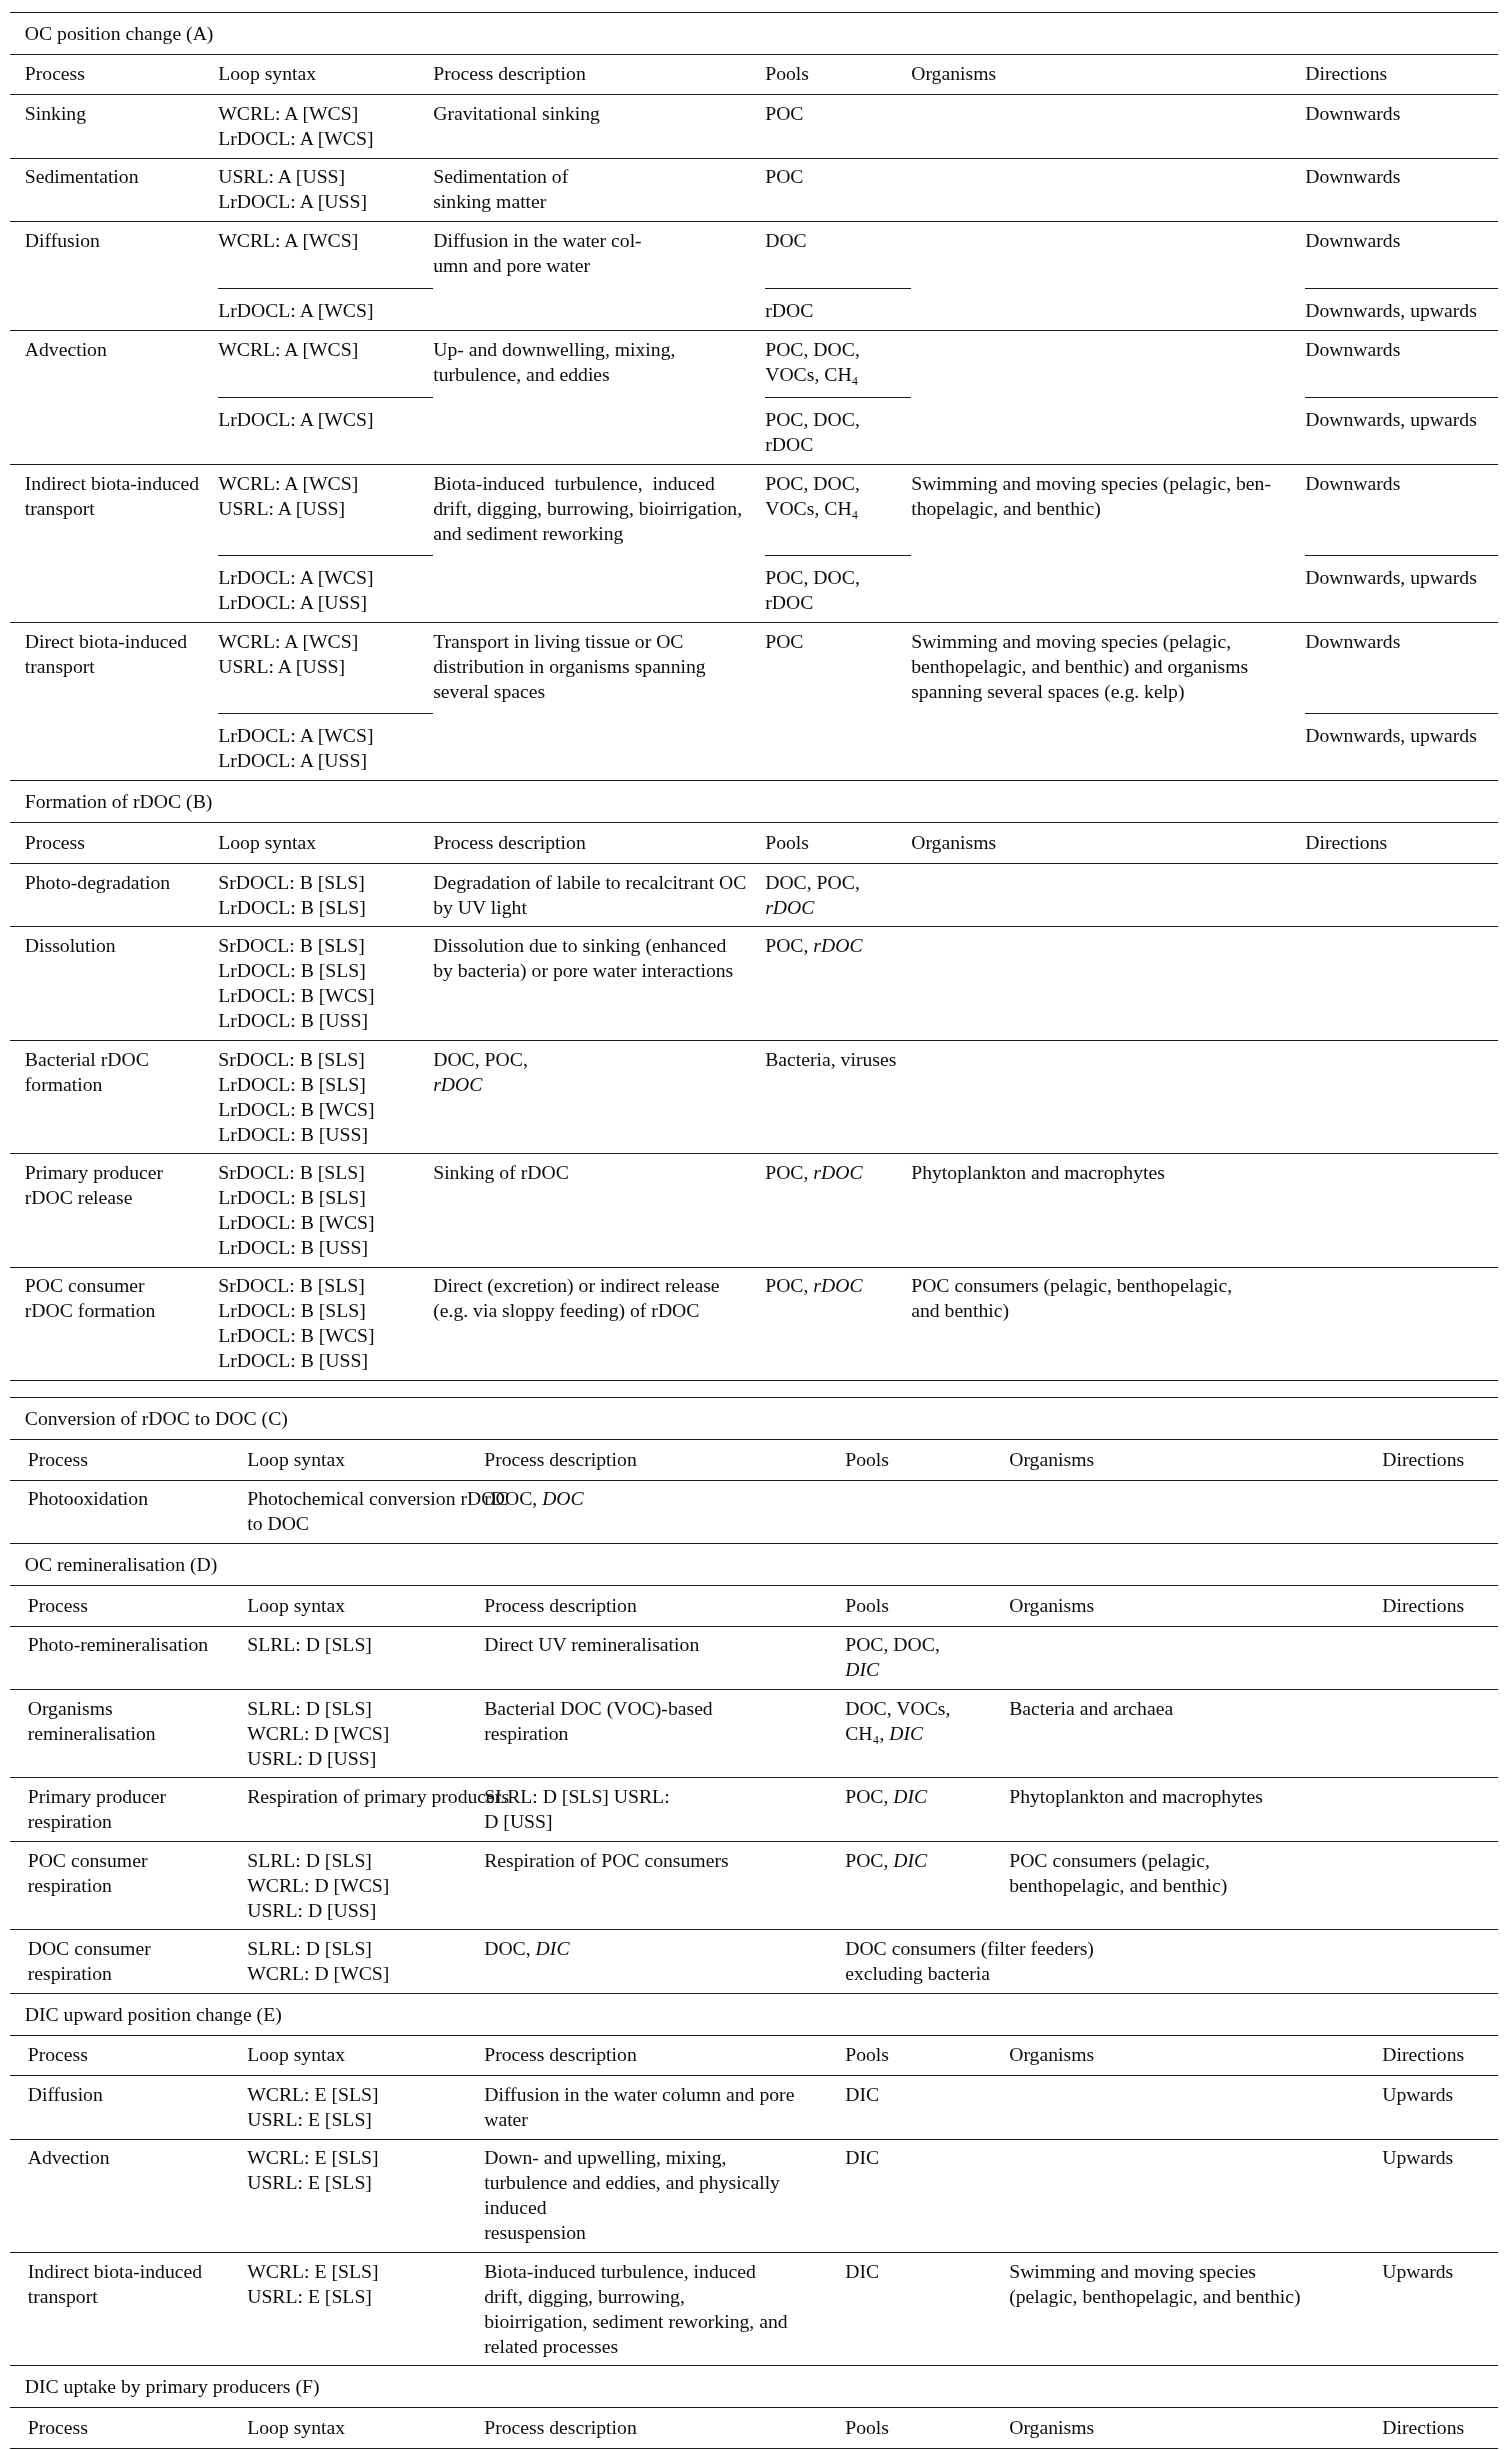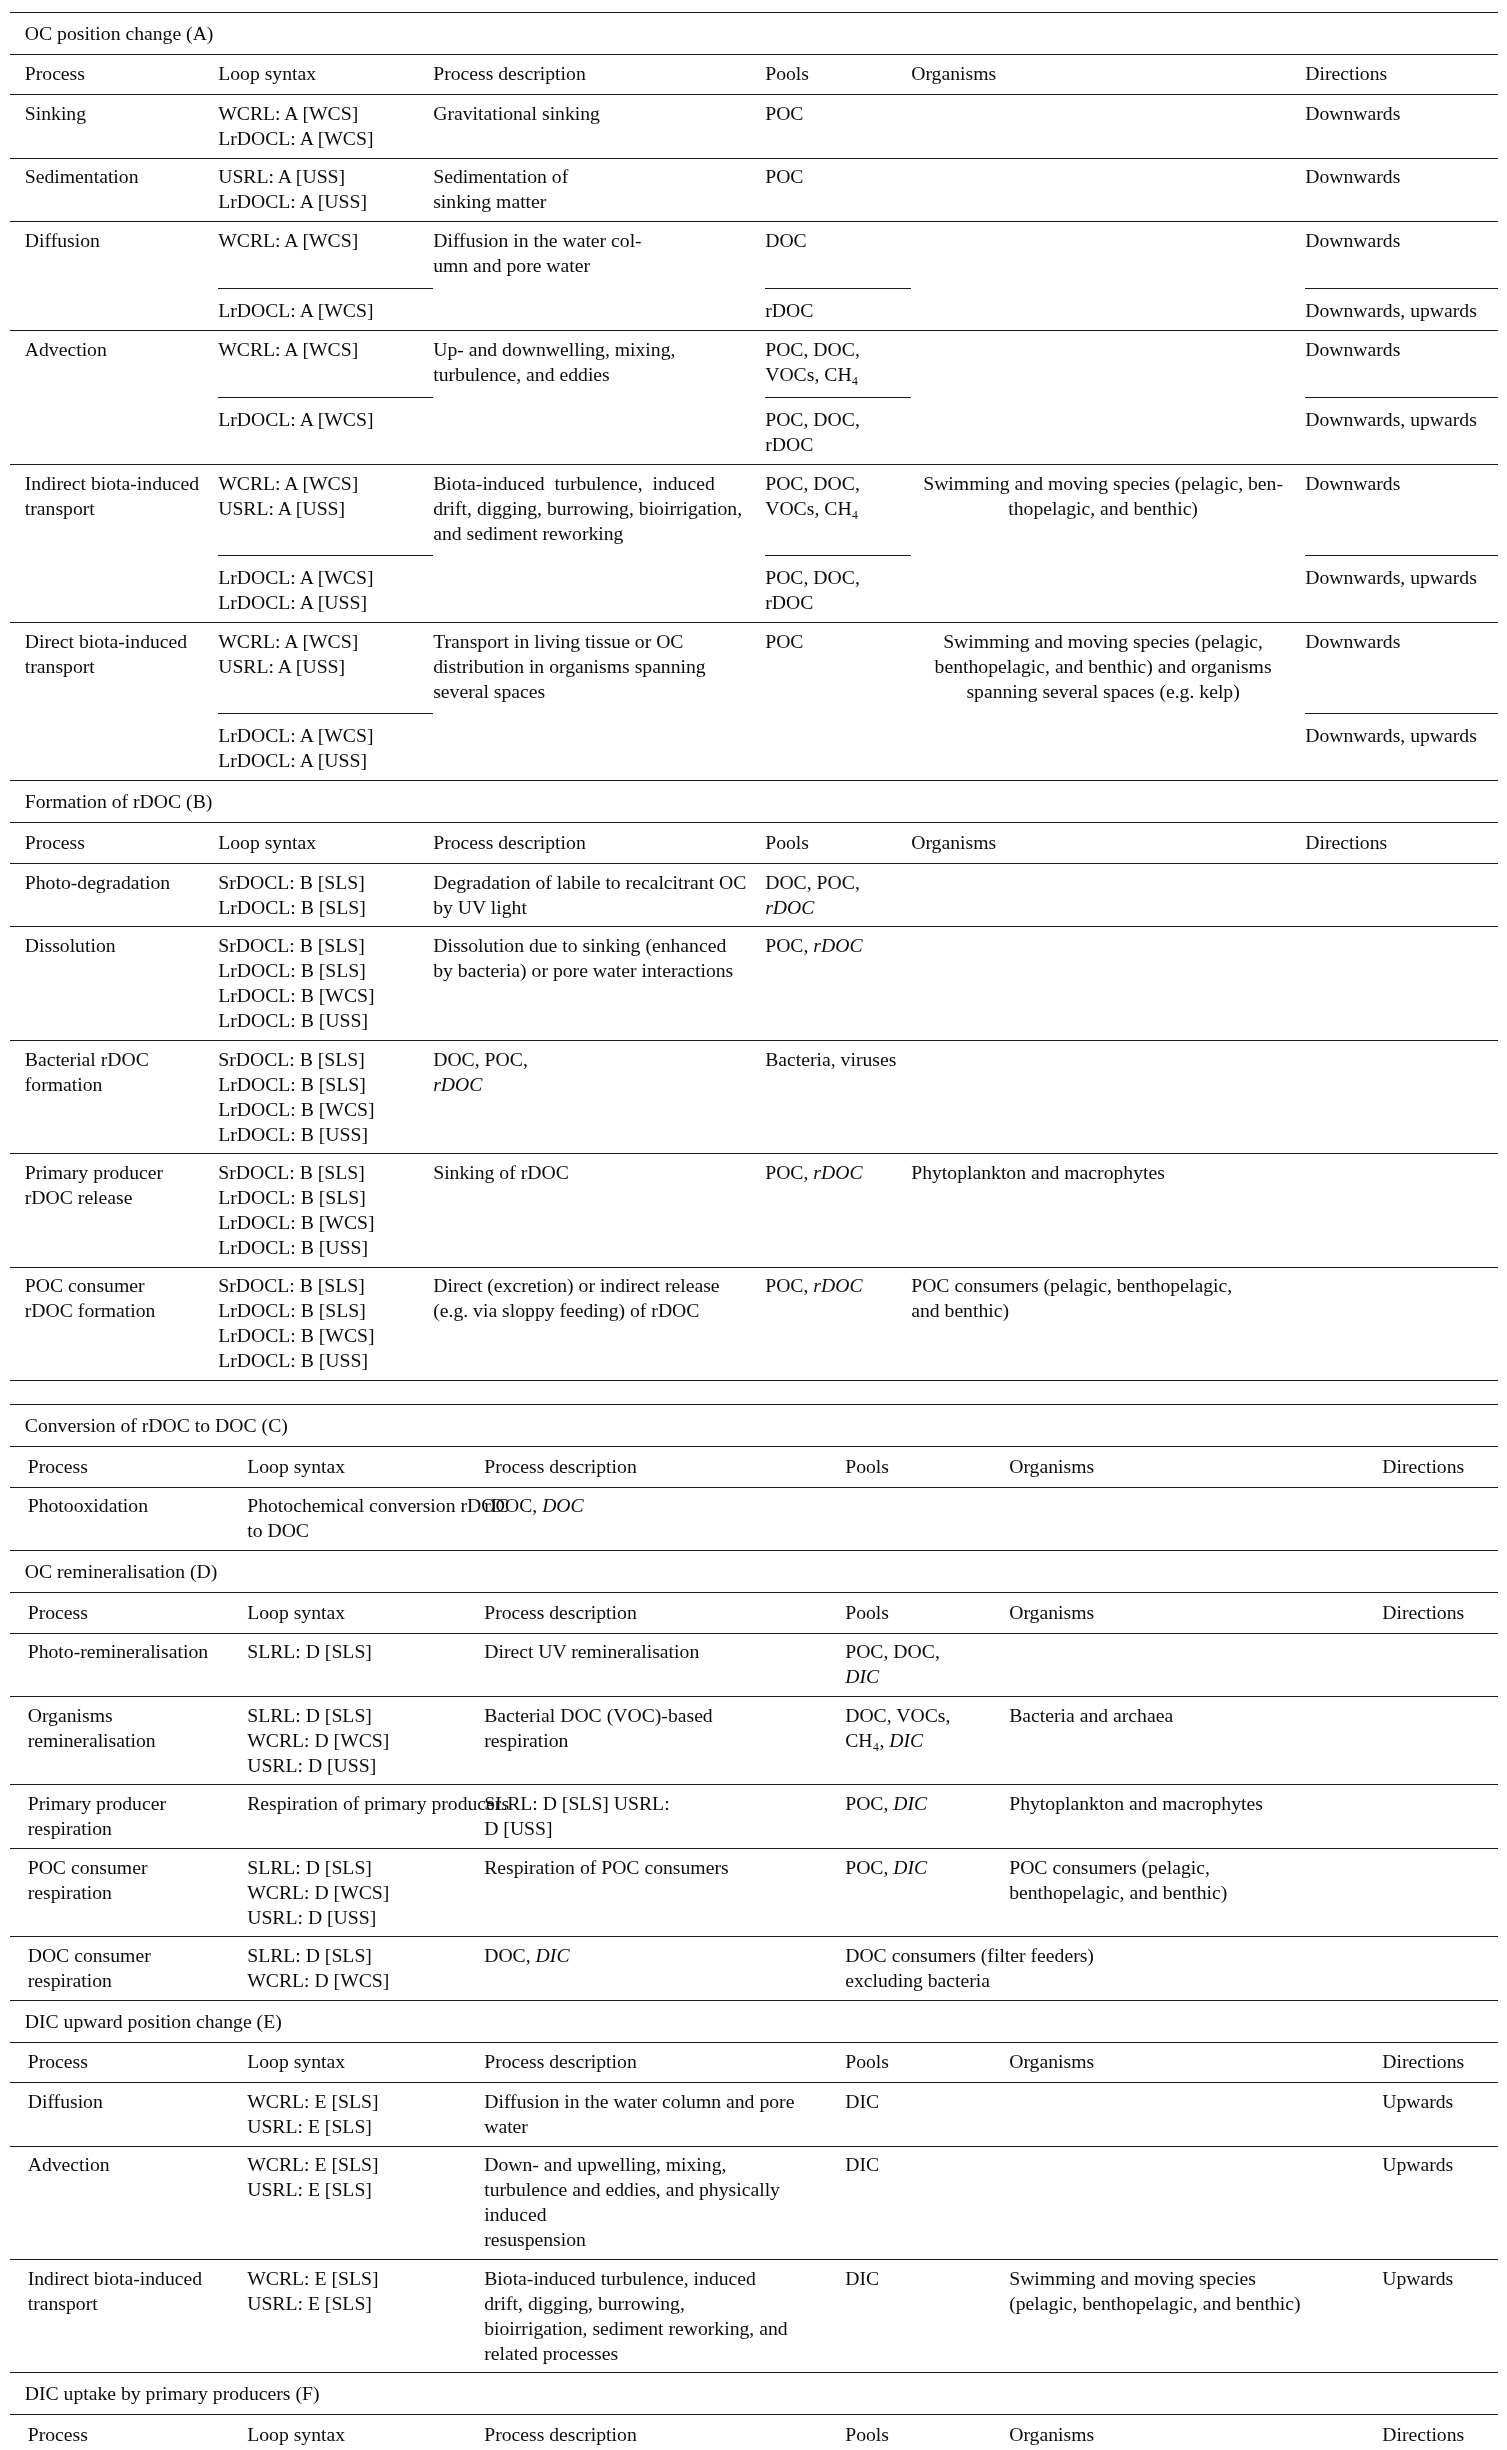--- a/index.html
+++ b/index.html
@@ -7,21 +7,21 @@
     width:1508px;
     font-family:"Liberation Serif","DejaVu Serif",serif;
     font-size:19.7px;
     line-height:25px;
     color:#0c0c0c;
     -webkit-font-smoothing:antialiased;
   }
   *{box-sizing:border-box;}
   .page{padding:11.7px 10.2px 0 10.2px;}
   .tbl{border-top:1.8px solid #1a1a1a;}
-  .tbl1{border-bottom:1.5px solid #1a1a1a;margin-bottom:23px;}
+  .tbl1{border-bottom:1.5px solid #1a1a1a;margin-bottom:16px;}
   .tbl2{}
   .trow{
     border-bottom:1.5px solid #1a1a1a;
     padding:8px 0 8px 14.6px;
     white-space:pre;
   }
   .row{display:grid;border-bottom:1.5px solid #1a1a1a;}
   .t1{grid-template-columns:208px 215px 332px 146px 394px 1fr;}
   .t2{grid-template-columns:237px 237px 361px 164px 373px 1fr;}
   .cell{
@@ -32,21 +32,21 @@
   .c1{padding-left:14.6px;}
   .t2 .c1{padding-left:17.5px;}
   .hdr .cell{padding-top:6.6px;padding-bottom:8px;}
   .dir{padding-right:1.5px;}
   .it{font-style:italic;}
   
   .split .c1  {grid-column:1;grid-row:1 / span 2;}
   .split .loop{grid-column:2;}
   .split .desc{grid-column:3;grid-row:1 / span 2;}
   .split .pools{grid-column:4;}
-  .split .org {grid-column:5;grid-row:1 / span 2;text-align:center;}
+  .split .org {grid-column:5;grid-row:1 / span 2;}
   .split .dir {grid-column:6;}
   .split .r1{grid-row:1;padding-bottom:10.2px;min-height:66px;}
   .split.deep .r1{min-height:90px;}
   .split .r2{grid-row:2;padding-top:8.8px;padding-bottom:7.3px;}
   .split .r2.sep{border-top:1.5px solid #1a1a1a;}
 </style>
 </head>
 <body>
 
 <div class="page">

